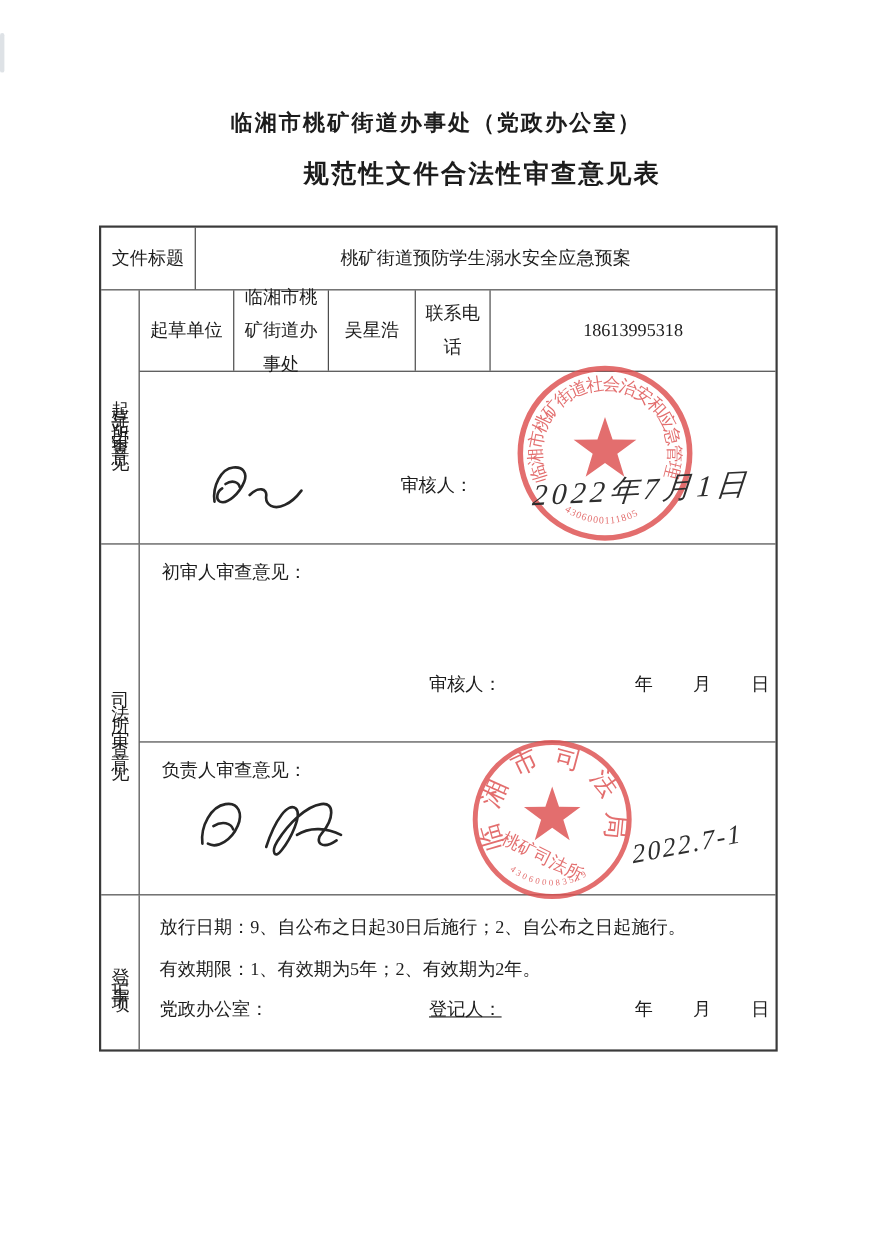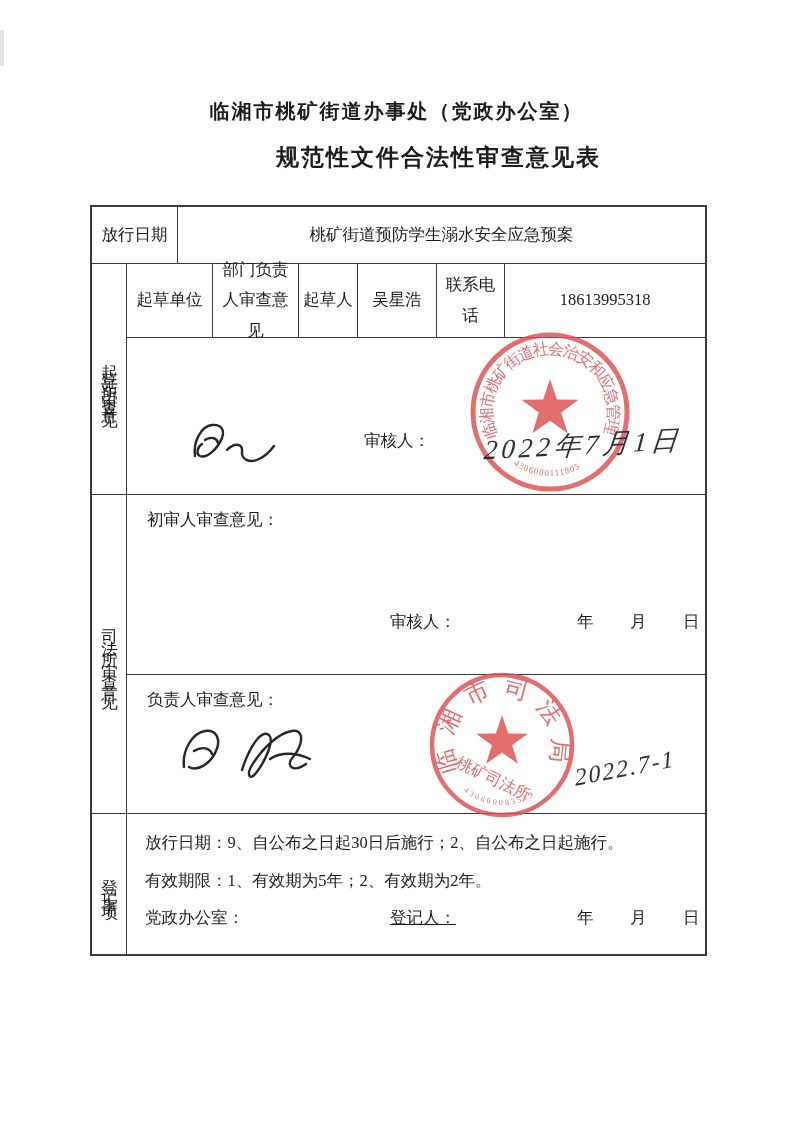--- a/index.html
+++ b/index.html
@@ -74,31 +74,30 @@
 <body>
 
 <div class="edge-smudge"></div>
 
 <div class="page-title title1">临湘市桃矿街道办事处（党政办公室）</div>
 <div class="page-title title2">规范性文件合法性审查意见表</div>
 
 <div class="doc-table">
 
   <div class="trow row1 bb">
-    <div class="cell w86 br">放行日期</div>
+    <div class="cell w86 br">文件标题</div>
     <div class="cell flex1">桃矿街道预防学生溺水安全应急预案</div>
   </div>
 
   <div class="trow sec1 bb">
     <div class="side s1 br">起草站所审查意见</div>
     <div class="seccol">
       <div class="row2 bb">
         <div class="cell w86 br">起草单位</div>
-        <div class="cell w86 br">部门负责人审查意见</div>
-        <div class="cell w59 br">起草人</div>
+        <div class="cell w86 br">临湘市桃矿街道办事处</div>
         <div class="cell w79 br">吴星浩</div>
         <div class="cell w68 br">联系电话</div>
         <div class="cell flex1">18613995318</div>
       </div>
       <div class="flex1 rel">
         <div class="abs lbl" style="left:237px;top:92px;">审核人：</div>
 
         <svg class="abs sig" style="left:58px;top:78px;" width="100" height="58" viewBox="0 0 100 58">
           <path d="M10,40 C8,26 16,10 27,9 C36,8 40,14 37,22 C33,32 22,43 15,40 C11,38 12,31 17,28"></path>
           <path d="M20,24 C26,20 32,22 33,27"></path>

